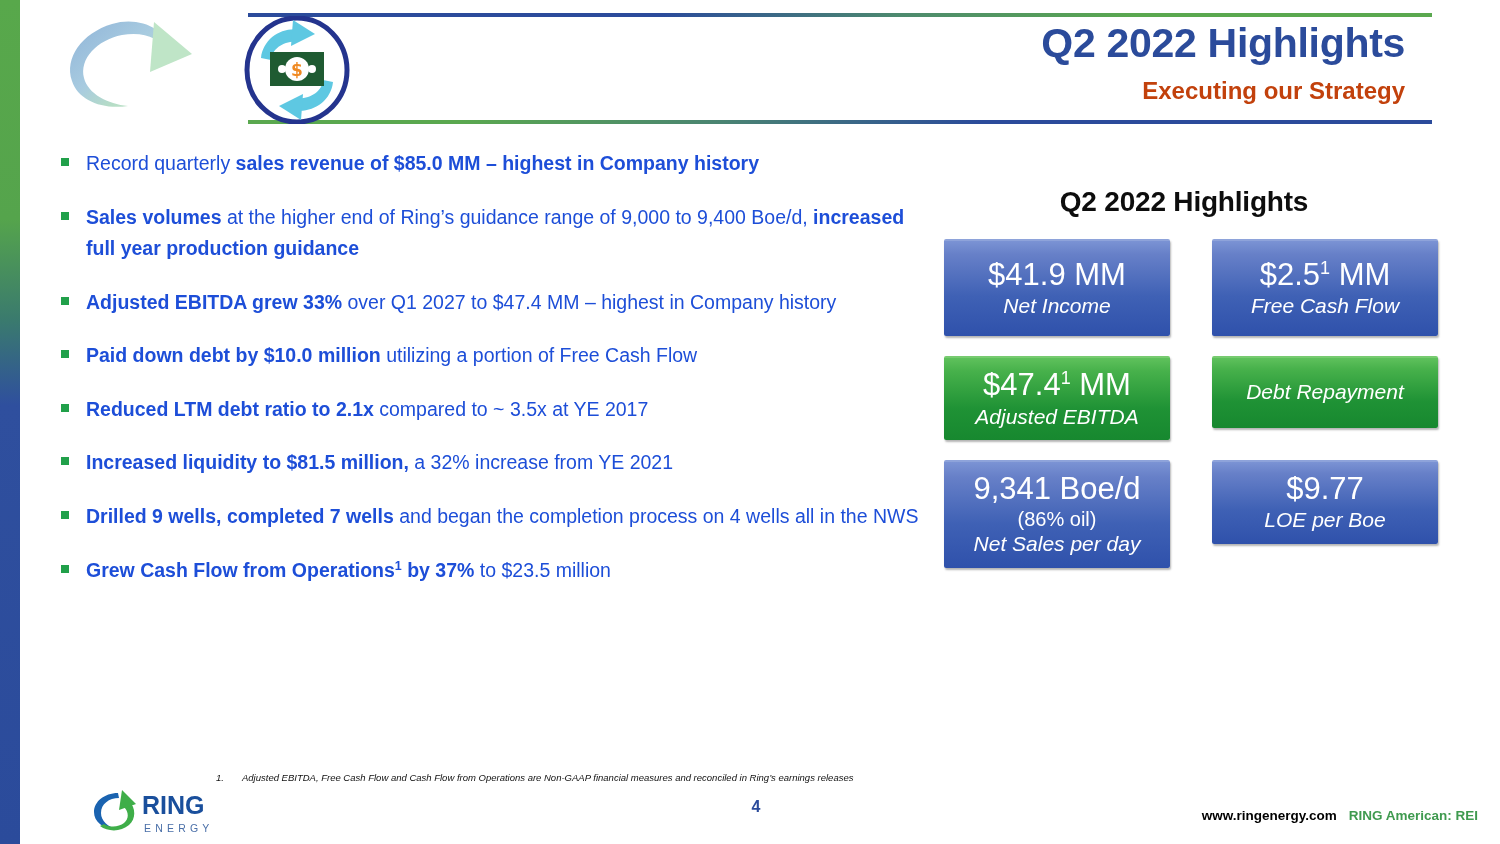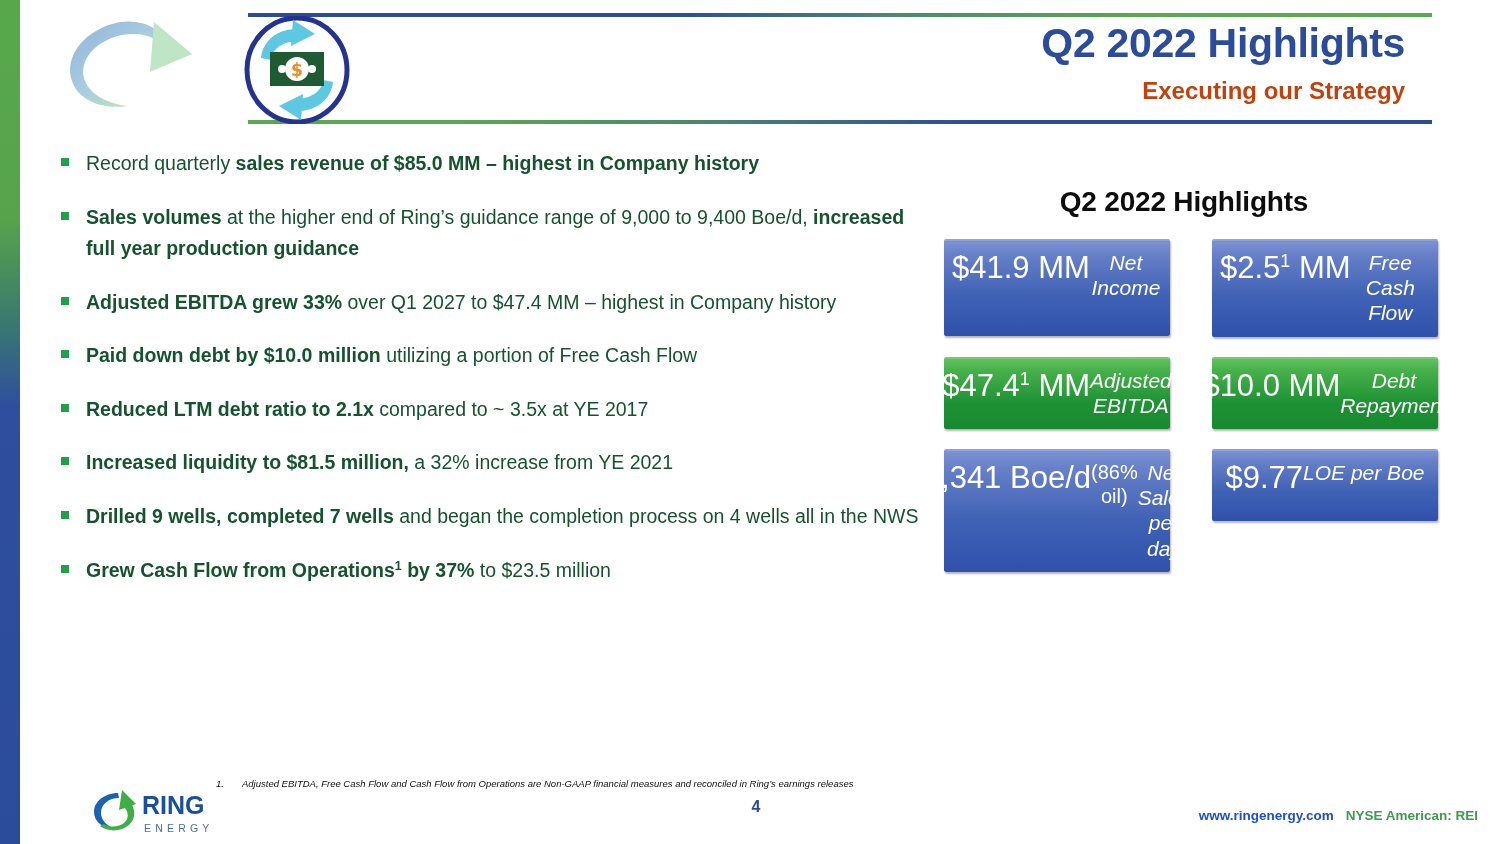--- a/index.html
+++ b/index.html
@@ -95,21 +95,21 @@
     position: absolute;
     left: 56px;
     top: 148px;
     width: 880px;
   }
   .bullet-row {
     position: relative;
     padding-left: 30px;
     margin-bottom: 22px;
     font-size: 19.5px;
-    color: #14532d;
+    color: #1d4ed8;
     line-height: 1.62;
   }
   .bullet-row .sq {
     position: absolute;
     left: 5px;
     top: 10px;
     width: 8px;
     height: 8px;
     background: #21a04a;
   }
@@ -173,35 +173,34 @@
   }
   .metric-label {
     font-size: 21px;
     font-style: italic;
     line-height: 1.2;
   }
   .m-h-tall  { min-height: 97px; }
   .m-h-short { min-height: 72px; }
   .metric-box.pad-center {
     display: flex;
-    flex-direction: row;
+    flex-direction: column;
     justify-content: center;
   }
 
   
   .footnote {
     position: absolute;
     left: 216px;
     top: 772px;
     width: 720px;
     font-size: 9.5px;
     font-style: italic;
     color: #111111;
     white-space: nowrap;
-    margin-top: 6px;
   }
   .footnote .fn-num {
     font-style: italic;
     display: inline-block;
     width: 26px;
   }
   .ring-logo {
     position: absolute;
     left: 84px;
     top: 782px;
@@ -219,21 +218,21 @@
     color: #2b4b9b;
   }
   .footer-right {
     position: absolute;
     right: 22px;
     top: 808px;
     font-size: 13.5px;
     font-weight: bold;
     white-space: nowrap;
   }
-  .footer-right .url { color: #1d4ed8; }
+  .footer-right .url { color: #000000; }
   .footer-right .ticker { color: #3f9a4f; margin-left: 12px; }
 </style>
 </head>
 <body>
 
 <div class="slide">
 
   <div class="edge-bar"></div>
 
   <div class="header">
@@ -300,21 +299,20 @@
           </div>
         </div>
         <div class="metric-cell">
           <div class="metric-box pad-center green m-h-short">
             <div class="metric-value">$47.4<sup>1</sup> MM</div>
             <div class="metric-label">Adjusted EBITDA</div>
           </div>
         </div>
         <div class="metric-cell">
           <div class="metric-box pad-center green m-h-short">
-            <div class="metric-value">$10.0 MM</div>
             <div class="metric-label">Debt Repayment</div>
           </div>
         </div>
         <div class="metric-cell">
           <div class="metric-box pad-center blue m-h-tall">
             <div class="metric-value">9,341 Boe/d</div>
             <div class="metric-note">(86% oil)</div>
             <div class="metric-label">Net Sales per day</div>
           </div>
         </div>
@@ -335,16 +333,16 @@
     <text x="60" y="50" font-family="Liberation Sans, sans-serif" font-size="10.5" letter-spacing="4.2" fill="#4a6fa8">ENERGY</text>
   </svg>
 
   <div class="footnote">
     <span class="fn-num">1.</span><span>Adjusted EBITDA, Free Cash Flow and Cash Flow from Operations are Non-GAAP financial measures and reconciled in Ring’s earnings releases</span>
   </div>
 
   <div class="page-num">4</div>
 
   <div class="footer-right">
-    <span class="url">www.ringenergy.com</span><span class="ticker">NYSE American: REI</span>
+    <span class="url">www.ringenergy.com</span><span class="ticker">RING American: REI</span>
   </div>
 
 </div>
 
 </body></html>

